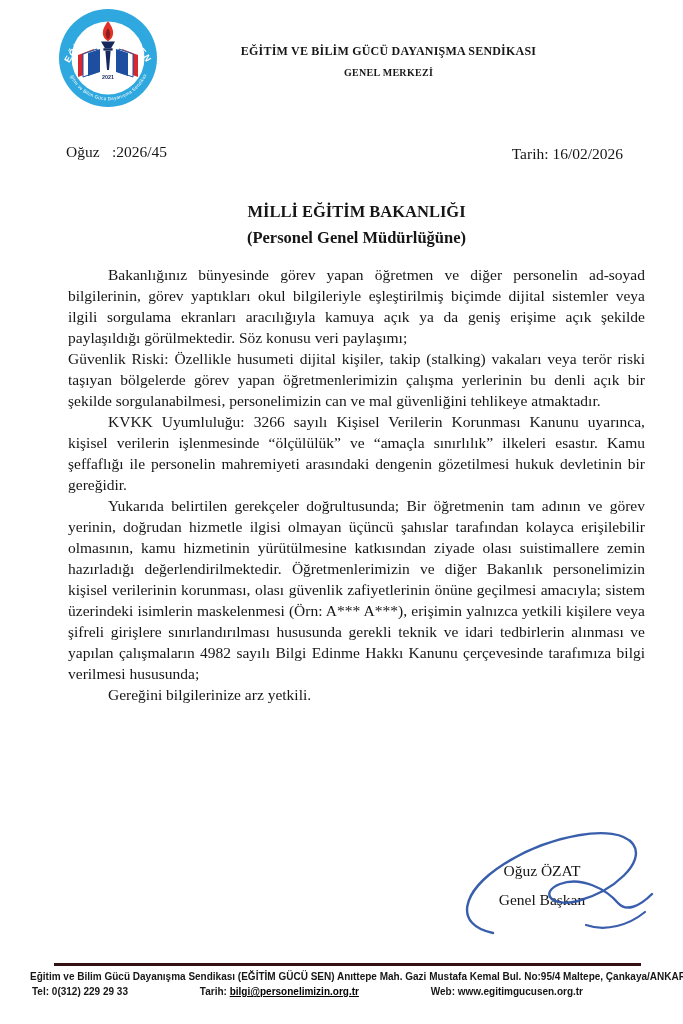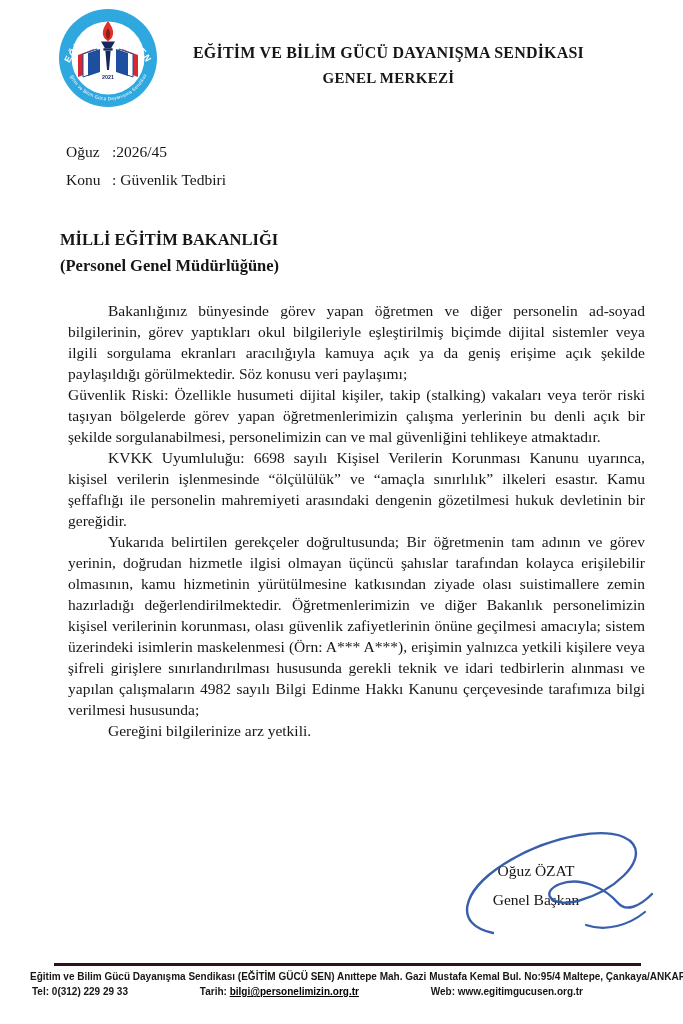--- a/index.html
+++ b/index.html
@@ -9,39 +9,39 @@
     margin:0 auto;
     background:#ffffff;
     font-family:"Liberation Serif", serif;
     color:#161616;
     overflow:hidden;
   }
   
   .letterhead{display:flex;align-items:flex-start;padding:8px 0 0 58px;}
   .logo{width:100px;height:100px;flex:0 0 auto;}
   .org-title{flex:1;text-align:center;padding-right:64px;margin-top:36px;}
-  .org-line1{font-weight:bold;font-size:16px;letter-spacing:.2px;}
-  .org-line2{font-weight:bold;font-size:15px;margin-top:8px;letter-spacing:.3px;}
+  .org-line1{font-weight:bold;font-size:12px;letter-spacing:.2px;}
+  .org-line2{font-weight:bold;font-size:10px;margin-top:8px;letter-spacing:.3px;}
   
   .meta{display:flex;justify-content:space-between;margin:30px 60px 0 66px;font-size:15.5px;}
   .meta-left .row{line-height:28px;display:flex;}
   .meta-label{display:inline-block;width:46px;}
   .meta-right{padding-top:7px;}
   
-  .recipient{margin:36px 30px 0 60px;text-align:left;font-weight:bold;font-size:16.5px;}
+  .recipient{margin:36px 30px 0 60px;text-align:center;font-weight:bold;font-size:16.5px;}
   .recipient-line2{margin-top:6px;}
   
-  .body{margin:24px 38px 0 68px;text-align:justify;font-size:15.5px;line-height:21px;}
+  .body{margin:16px 38px 0 68px;text-align:justify;font-size:15.5px;line-height:21px;}
   .body p{margin:0;}
   .indent{text-indent:40px;}
   .p-kvkk{margin-top:18px;}
   .p-main{margin-top:18px;}
   .closing{margin-top:34px;text-align:left;}
   
-  .sig-block{position:absolute;top:856px;right:42px;width:210px;text-align:center;font-size:15.5px;line-height:29px;}
+  .sig-block{position:absolute;top:856px;right:36px;width:210px;text-align:center;font-size:15.5px;line-height:29px;}
   .sig-ink{position:absolute;top:812px;left:438px;width:242px;height:135px;pointer-events:none;}
   
   .footer{position:absolute;left:0;right:0;bottom:27px;font-family:"Liberation Sans", sans-serif;}
   .footer-rule{height:3px;background:#331112;margin:0 42px 5px 54px;}
   .footer-line1{text-align:center;font-size:10px;font-weight:bold;margin:0 30px;white-space:nowrap;}
   .footer-line2{display:flex;justify-content:space-between;margin:4px 100px 0 32px;font-size:10px;font-weight:bold;}
   .footer a{color:#000;}
 </style>
 </head>
 <body>
@@ -86,36 +86,33 @@
       <div class="org-line2">GENEL MERKEZİ</div>
     </div>
   </header>
 
   <section class="meta">
     <div class="meta-left">
       <div class="row">
         <span class="meta-label">Oğuz</span>
         <span>:2026/45</span>
       </div>
-      <div class="row">
-        <span class="meta-label">Konu</span>
-        <span>: Güvenlik Tedbiri</span>
-      </div>
     </div>
+    <div class="meta-right">Tarih: 16/02/2026</div>
   </section>
 
   <section class="recipient">
     <div>MİLLİ EĞİTİM BAKANLIĞI</div>
     <div class="recipient-line2">(Personel Genel Müdürlüğüne)</div>
   </section>
 
   <section class="body">
     <p class="indent">Bakanlığınız bünyesinde görev yapan öğretmen ve diğer personelin ad-soyad bilgilerinin, görev yaptıkları okul bilgileriyle eşleştirilmiş biçimde dijital sistemler veya ilgili sorgulama ekranları aracılığıyla kamuya açık ya da geniş erişime açık şekilde paylaşıldığı görülmektedir. Söz konusu veri paylaşımı;</p>
     <p>Güvenlik Riski: Özellikle husumeti dijital kişiler, takip (stalking) vakaları veya terör riski taşıyan bölgelerde görev yapan öğretmenlerimizin çalışma yerlerinin bu denli açık bir şekilde sorgulanabilmesi, personelimizin can ve mal güvenliğini tehlikeye atmaktadır.</p>
-    <p class="indent p-kvkk">KVKK Uyumluluğu: 6698 sayılı Kişisel Verilerin Korunması Kanunu uyarınca, kişisel verilerin işlenmesinde “ölçülülük” ve “amaçla sınırlılık” ilkeleri esastır. Kamu şeffaflığı ile personelin mahremiyeti arasındaki dengenin gözetilmesi hukuk devletinin bir gereğidir.</p>
+    <p class="indent p-kvkk">KVKK Uyumluluğu: 3266 sayılı Kişisel Verilerin Korunması Kanunu uyarınca, kişisel verilerin işlenmesinde “ölçülülük” ve “amaçla sınırlılık” ilkeleri esastır. Kamu şeffaflığı ile personelin mahremiyeti arasındaki dengenin gözetilmesi hukuk devletinin bir gereğidir.</p>
     <p class="indent p-main">Yukarıda belirtilen gerekçeler doğrultusunda; Bir öğretmenin tam adının ve görev yerinin, doğrudan hizmetle ilgisi olmayan üçüncü şahıslar tarafından kolayca erişilebilir olmasının, kamu hizmetinin yürütülmesine katkısından ziyade olası suistimallere zemin hazırladığı değerlendirilmektedir. Öğretmenlerimizin ve diğer Bakanlık personelimizin kişisel verilerinin korunması, olası güvenlik zafiyetlerinin önüne geçilmesi amacıyla; sistem üzerindeki isimlerin maskelenmesi (Örn: A*** A***), erişimin yalnızca yetkili kişilere veya şifreli girişlere sınırlandırılması hususunda gerekli teknik ve idari tedbirlerin alınması ve yapılan çalışmaların 4982 sayılı Bilgi Edinme Hakkı Kanunu çerçevesinde tarafımıza bilgi verilmesi hususunda;</p>
     <p class="indent closing">Gereğini bilgilerinize arz yetkili.</p>
   </section>
 
   <div class="sig-block">
     <div>Oğuz ÖZAT</div>
     <div>Genel Başkan</div>
   </div>
   <svg class="sig-ink" viewBox="0 0 242 135" aria-hidden="true">
     <path d="M 55,121 C 16,113 22,80 66,52 C 110,24 178,10 195,32 C 208,50 176,79 140,89 C 113,96 101,80 122,72 C 143,64 168,77 180,91 C 188,100 201,95 214,82" fill="none" stroke="#2e55a8" stroke-width="2.4" stroke-linecap="round" opacity="0.95"></path>

